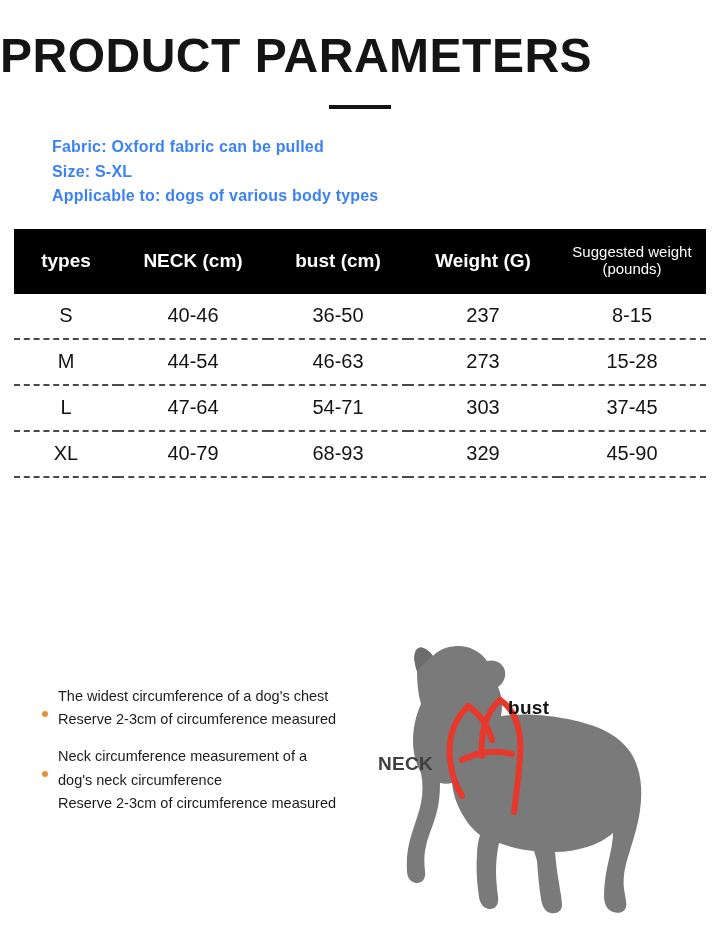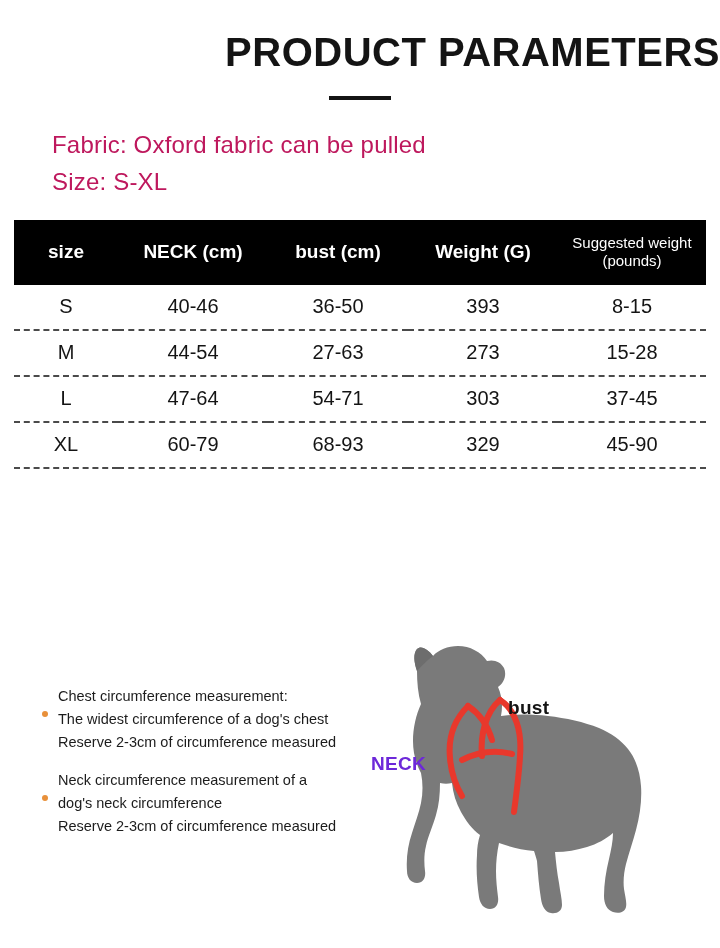--- a/index.html
+++ b/index.html
@@ -17,43 +17,43 @@
   }
   .page {
     width: 720px;
     height: 948px;
     position: relative;
     box-sizing: border-box;
   }
 
   
   .title {
-    text-align: right;
-    font-size: 40px;
+    text-align: left;
+    font-size: 48px;
     font-weight: bold;
     letter-spacing: 0.5px;
     color: #141414;
     padding-top: 30px;
     line-height: 1.1;
   }
   .title-rule {
     width: 62px;
     height: 4px;
     background: #141414;
     margin: 22px auto 0 auto;
   }
 
   
   .specs {
     margin: 26px 0 0 52px;
   }
   .spec-line {
-    font-size: 24px;
-    font-weight: normal;
-    color: #be185d;
+    font-size: 16px;
+    font-weight: bold;
+    color: #3b82f6;
     line-height: 1.55;
     letter-spacing: 0.2px;
   }
 
   
   .table-wrap {
     margin: 20px 14px 0 14px;
   }
   table.size-table {
     width: 692px;
@@ -137,91 +137,91 @@
     left: 138px;
     top: 47px;
     font-size: 19px;
     font-weight: bold;
     color: #141414;
     letter-spacing: 0.3px;
     margin-top: 10px;
   }
   .label-neck {
     position: absolute;
-    left: 1px;
+    left: 8px;
     top: 113px;
     font-size: 19px;
     font-weight: bold;
-    color: #6d28d9;
+    color: #404040;
     letter-spacing: 0.3px;
   }
 </style>
 </head>
 <body>
 
 <div class="page">
 
   <div class="title">PRODUCT PARAMETERS</div>
   <div class="title-rule"></div>
 
   <div class="specs">
     <div class="spec-line">Fabric: Oxford fabric can be pulled</div>
     <div class="spec-line">Size: S-XL</div>
+    <div class="spec-line">Applicable to: dogs of various body types</div>
   </div>
 
   <div class="table-wrap">
     <table class="size-table">
       <thead>
         <tr>
-          <th class="col-size">size</th>
+          <th class="col-size">types</th>
           <th class="col-neck">NECK (cm)</th>
           <th class="col-bust">bust (cm)</th>
           <th class="col-weight">Weight (G)</th>
           <th class="col-sugg small">Suggested weight (pounds)</th>
         </tr>
       </thead>
       <tbody>
         <tr>
           <td>S</td>
           <td>40-46</td>
           <td>36-50</td>
-          <td>393</td>
+          <td>237</td>
           <td>8-15</td>
         </tr>
         <tr>
           <td>M</td>
           <td>44-54</td>
-          <td>27-63</td>
+          <td>46-63</td>
           <td>273</td>
           <td>15-28</td>
         </tr>
         <tr>
           <td>L</td>
           <td>47-64</td>
           <td>54-71</td>
           <td>303</td>
           <td>37-45</td>
         </tr>
         <tr>
           <td>XL</td>
-          <td>60-79</td>
+          <td>40-79</td>
           <td>68-93</td>
           <td>329</td>
           <td>45-90</td>
         </tr>
       </tbody>
     </table>
   </div>
 
   <div class="diagram">
 
     <div class="notes">
       <div class="note-block">
         <span class="bullet"></span>
-        <div class="note-line">Chest circumference measurement:</div>
         <div class="note-line">The widest circumference of a dog's chest</div>
         <div class="note-line">Reserve 2-3cm of circumference measured</div>
       </div>
       <div class="note-block">
         <span class="bullet"></span>
         <div class="note-line">Neck circumference measurement of a</div>
         <div class="note-line">dog's neck circumference</div>
         <div class="note-line">Reserve 2-3cm of circumference measured</div>
       </div>
     </div>

